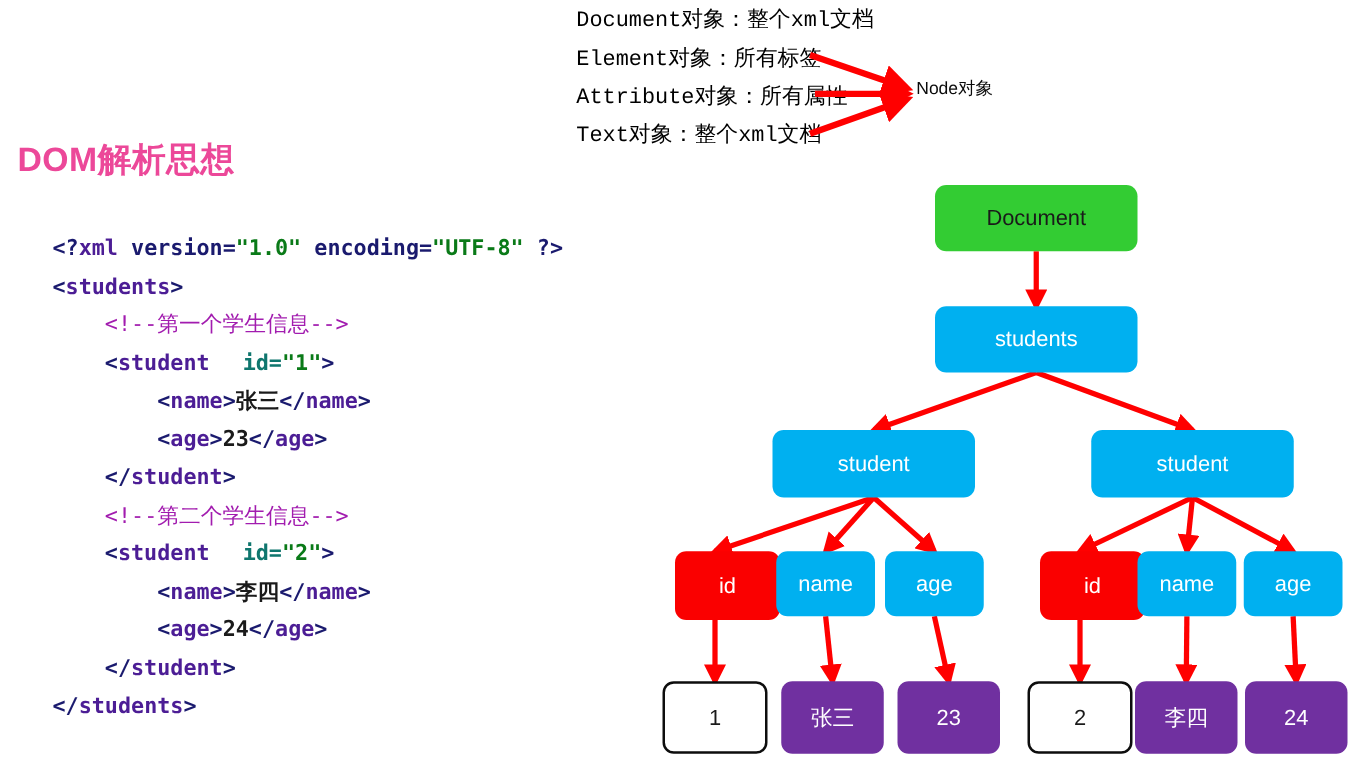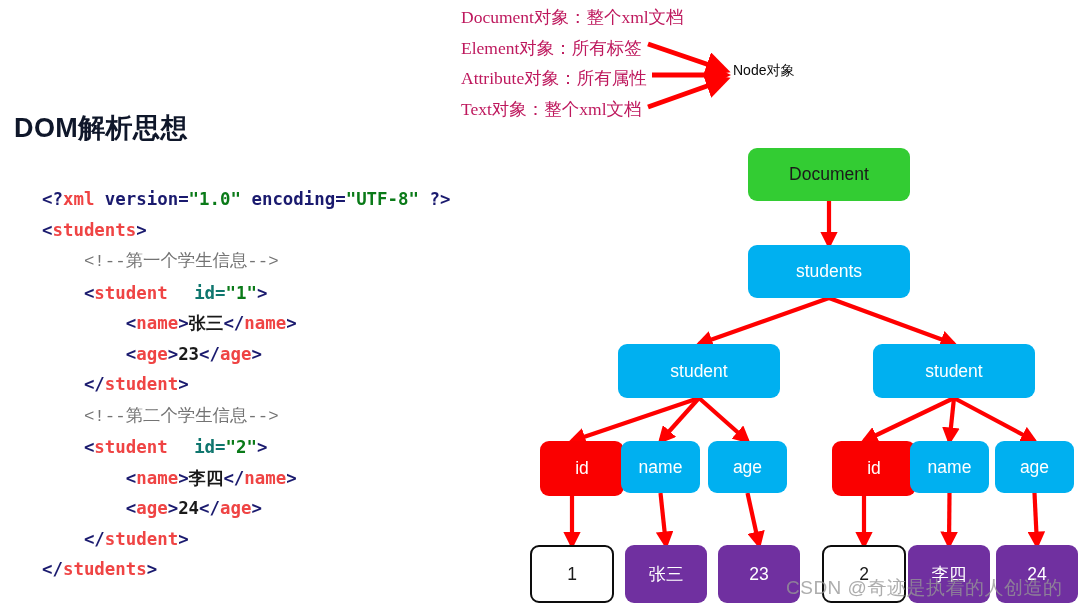--- a/index.html
+++ b/index.html
@@ -20,24 +20,24 @@
 
   
   .anno-block {
     position: absolute;
     left: 461px;
     top: 2px;
     width: 420px;
   }
   .anno-line {
     font-size: 17.5px;
-    color: #be185d;
+    color: #000000;
     line-height: 30.5px;
     white-space: nowrap;
-    font-family: Liberation Serif, serif;
+    font-family: Liberation Mono, monospace;
   }
   .node-obj {
     position: absolute;
     left: 733px;
     top: 62px;
     font-size: 14px;
     color: #0a0a0a;
     white-space: nowrap;
   }
   #anno-arrows {
@@ -48,43 +48,43 @@
     height: 110px;
   }
 
   
   .page-title {
     position: absolute;
     left: 14px;
     top: 110px;
     font-size: 27px;
     font-weight: bold;
-    color: #0f172a;
+    color: #ec4899;
     letter-spacing: 0.4px;
     white-space: nowrap;
   }
 
   
   .code-block {
     position: absolute;
     left: 42px;
     top: 184px;
     font-family: "DejaVu Sans Mono", "Liberation Mono", monospace;
     font-size: 17.4px;
     line-height: 30.5px;
     white-space: pre;
     font-weight: bold;
   }
   .code-line { white-space: pre; }
   .tk-punct   { color: #1a1a6e; }
-  .tk-tag     { color: #ef4444; }
+  .tk-tag     { color: #4c1d95; }
   .tk-attr    { color: #0f766e; margin-left: 16px; }
   .tk-str     { color: #0a7a18; }
   .tk-text    { color: #1a1a1a; font-weight: bold; }
-  .tk-comment { color: #737373; font-weight: normal; font-family: Liberation Mono, monospace; }
+  .tk-comment { color: #a21caf; font-weight: normal; }
 
   
   #tree-svg {
     position: absolute;
     left: 0;
     top: 0;
     width: 1079px;
     height: 606px;
     pointer-events: none;
   }
@@ -217,15 +217,14 @@
         <span>2</span>
       </div>
       <div class="tnode purple" style="left: 908px; top: 545px; width: 82px; height: 58px;">
         <span>李四</span>
       </div>
       <div class="tnode purple" style="left: 996px; top: 545px; width: 82px; height: 58px;">
         <span>24</span>
       </div>
     </div>
 
-  <div class="watermark">CSDN @奇迹是执着的人创造的</div>
 
 </div>
 
 </body></html>

